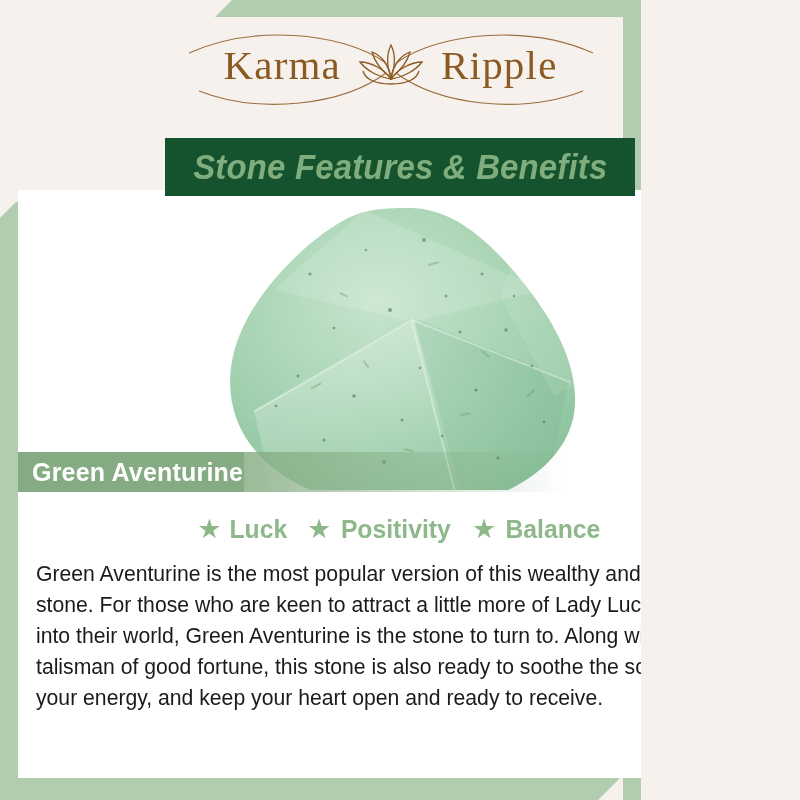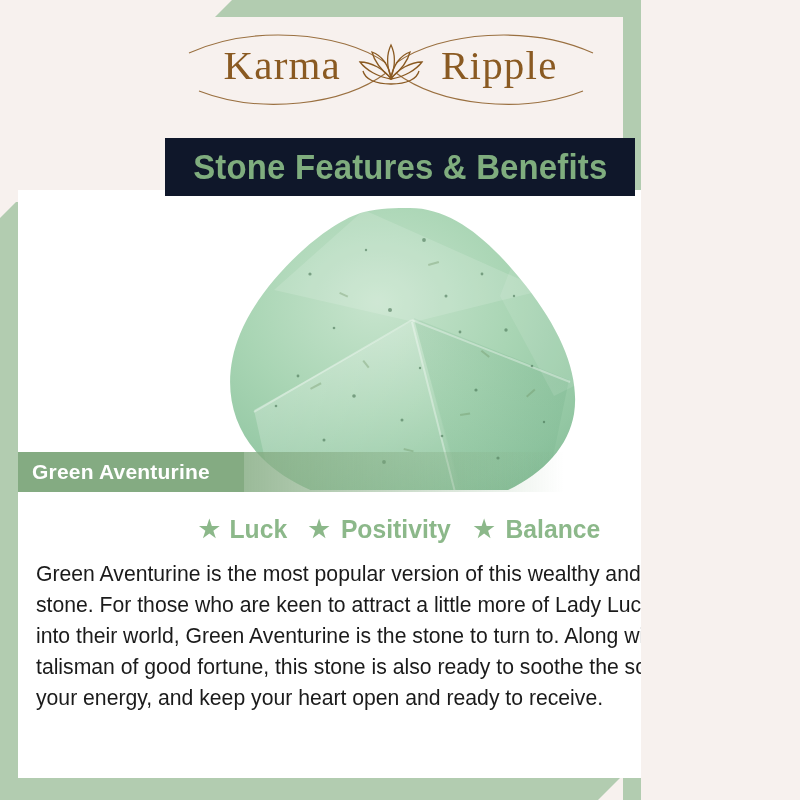--- a/index.html
+++ b/index.html
@@ -52,23 +52,24 @@
   .brand-word{
     font-family:"Liberation Serif", serif;
     font-size:41px;
     letter-spacing:1.2px;
     fill:#8a5a22;
   }
 
   
   .title-banner{
     position:absolute;top:138px;left:165px;width:470px;height:58px;
-    background:#0f172a;
+    background:#14532d;
     display:flex;align-items:center;justify-content:center;
     z-index:6;
+    font-style:italic;
   }
   .title-banner .title-text{
     font-family:"Liberation Sans Narrow","Liberation Sans",sans-serif;
     font-weight:bold;
     font-size:35px;
     color:#7fad7e;
     letter-spacing:.2px;
     transform:scaleX(.94);
     white-space:nowrap;
   }
@@ -93,21 +94,21 @@
     display:flex;align-items:center;
     z-index:7;
   }
   .name-band-fade{
     position:absolute;left:244px;top:452px;width:320px;height:40px;
     background:linear-gradient(to right,rgba(132,171,130,.82),rgba(132,171,130,0));
     z-index:6;
   }
   .name-band .stone-name{
     color:#ffffff;
-    font-size:21px;
+    font-size:25px;
     font-weight:bold;
     padding-left:14px;
     letter-spacing:.2px;
     white-space:nowrap;
   }
 
   
   .content{
     position:absolute;left:18px;top:490px;width:764px;height:288px;
     background:#ffffff;

